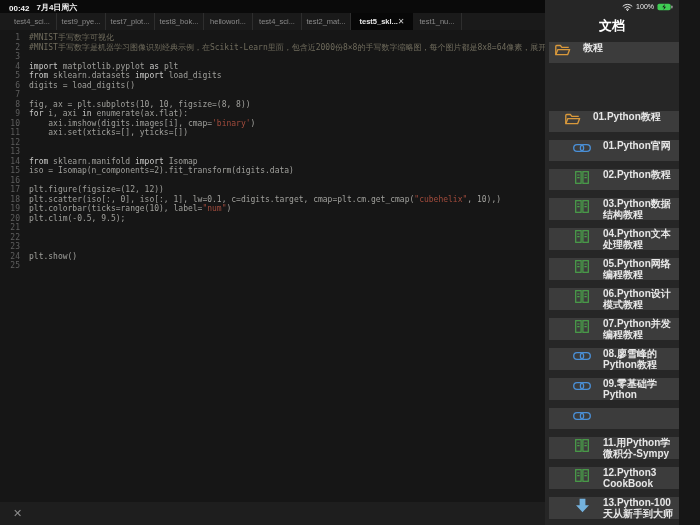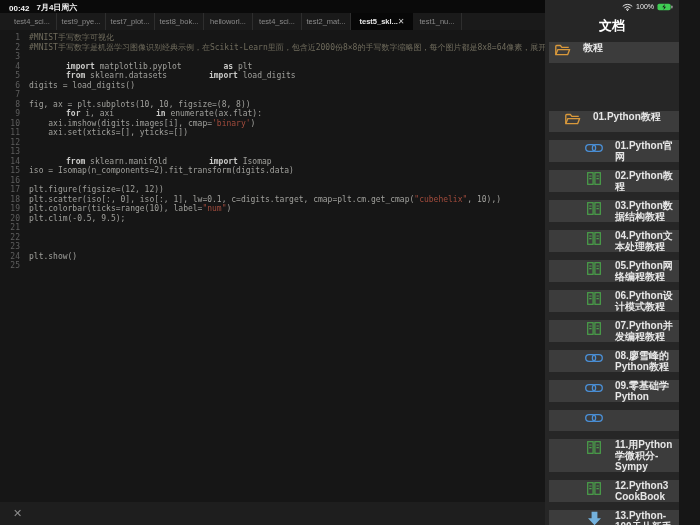--- a/index.html
+++ b/index.html
@@ -12,37 +12,37 @@
   .tabbar{height:17px;background:#1a1a1a;display:flex;align-items:stretch;padding-left:8px;flex:none;}
   .tab{width:49px;display:flex;align-items:center;justify-content:center;color:#8b8b8b;
        font-size:7.5px;border-right:1px solid #2e2e2e;box-sizing:border-box;white-space:nowrap;overflow:hidden;}
   .tab.active{background:#070707;color:#e9e9e9;font-weight:bold;width:62px;border-right:none;gap:0;}
   .tab .x{color:#cfcfcf;font-size:8px;font-weight:normal;}
   .editor{flex:1;background:#161616;overflow:hidden;padding-top:3px;
           font-family:"DejaVu Sans Mono","Liberation Mono",monospace;font-size:8px;line-height:9.5px;}
   .cl{display:flex;white-space:pre;}
   .ln{width:20px;flex:none;text-align:right;color:#5e5e5e;margin-right:9px;}
   .code{white-space:pre;color:#a0a09c;overflow:hidden;}
-  .code .kw{font-weight:bold;color:#cacac8;margin-left:37px;}
+  .code .kw{font-weight:normal;color:#cacac8;}
   .code .str{color:#a14b3c;}
   .code .com{color:#6f6b5c;}
   .bottombar{height:23px;background:#1e1e1e;display:flex;align-items:center;padding-left:13px;flex:none;}
   .close-x{color:#8d8d8d;font-size:11px;line-height:11px;cursor:default;}
   
   .sidebar{position:absolute;left:545px;top:0;width:134px;height:525px;background:#262626;overflow:hidden;}
   .statusbar-right{height:13px;display:flex;align-items:center;justify-content:flex-end;
                    padding-right:6px;gap:3px;}
   .batt-pct{color:#f0f0f0;font-size:7px;}
   .doc-title{text-align:center;color:#ffffff;font-weight:bold;font-size:13px;margin-top:4px;}
   .rows{margin-top:7px;display:flex;flex-direction:column;gap:8px;}
   .row{background:#3c3c3c;min-height:21px;margin-left:4px;display:flex;align-items:flex-start;
        padding-right:5px;box-sizing:border-box;}
   .row.lvl0{padding-left:4px;}
   .row.lvl1{padding-left:14px;margin-top:40px;}
-  .row.lvl2{padding-left:36px;}
+  .row.lvl2{padding-left:24px;}
   .row .ic{width:18px;height:16px;flex:none;margin-right:12px;display:flex;align-items:center;justify-content:center;}
   .row .lbl{color:#e7e7e7;font-size:10px;font-weight:600;line-height:11px;}
 </style>
 </head>
 <body>
 
 <div class="screen">
 
   <div class="left">
 

